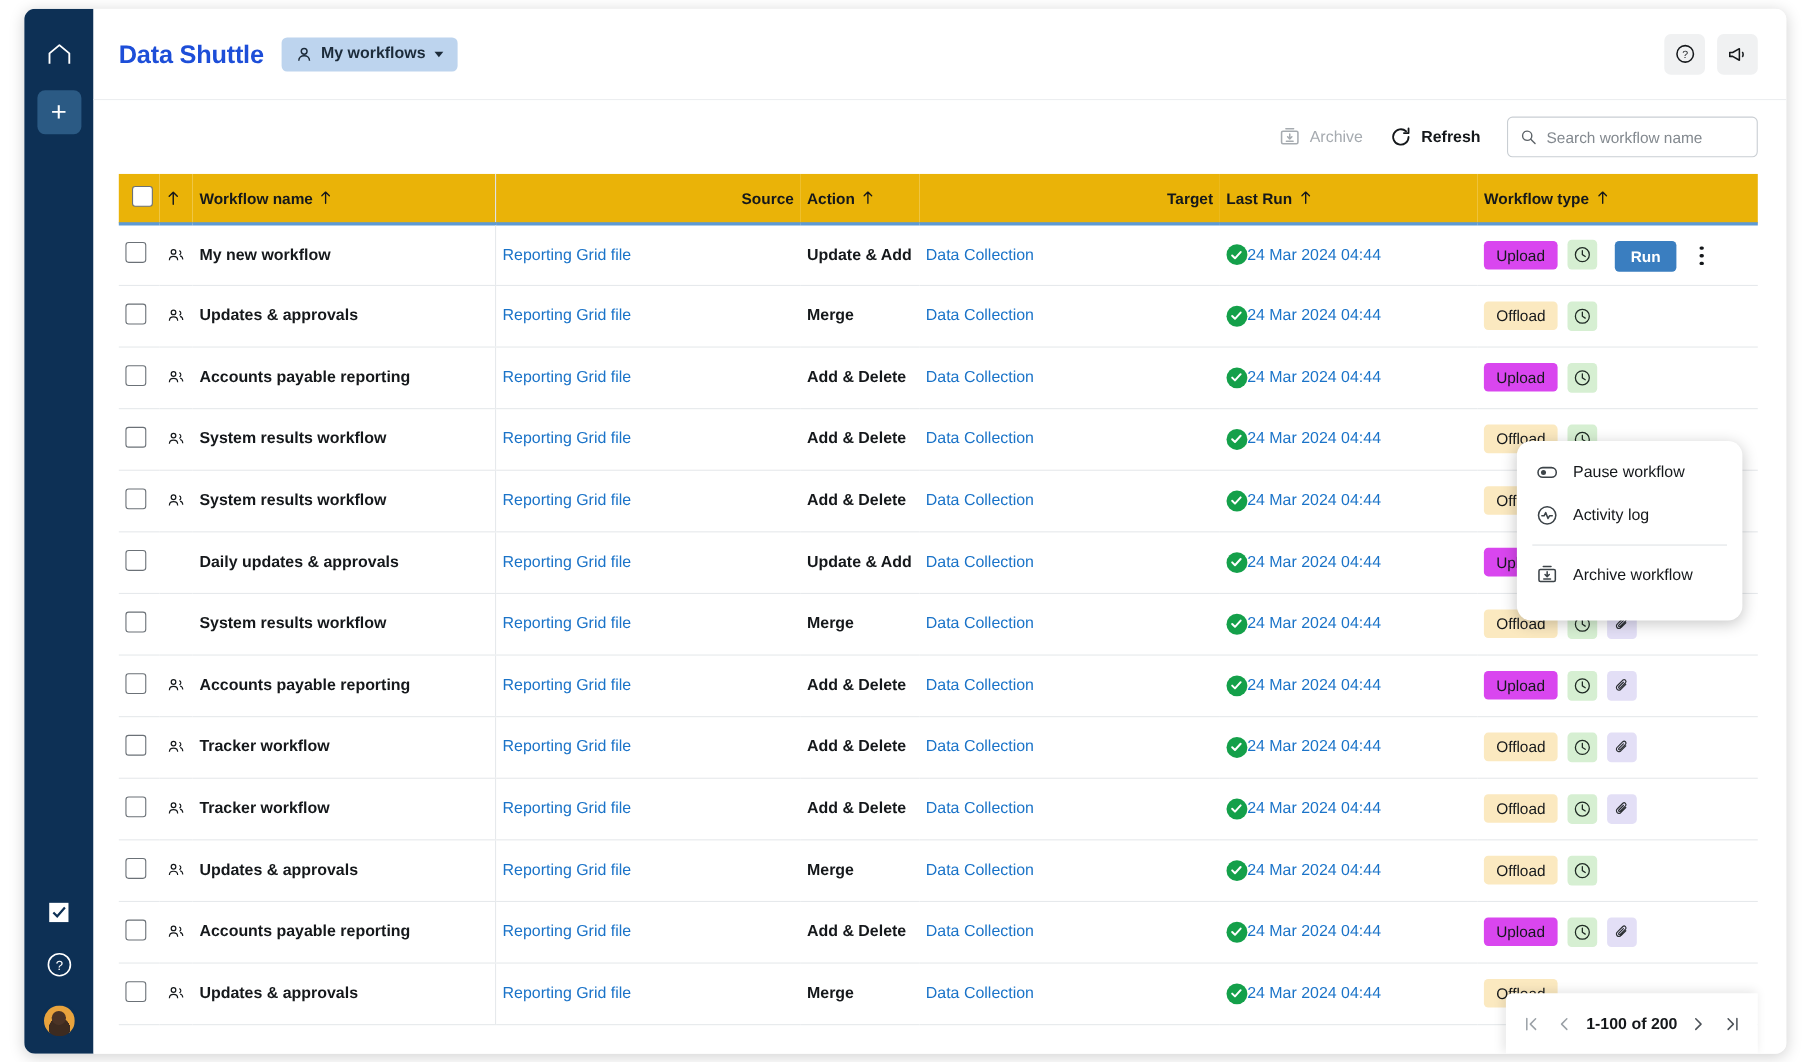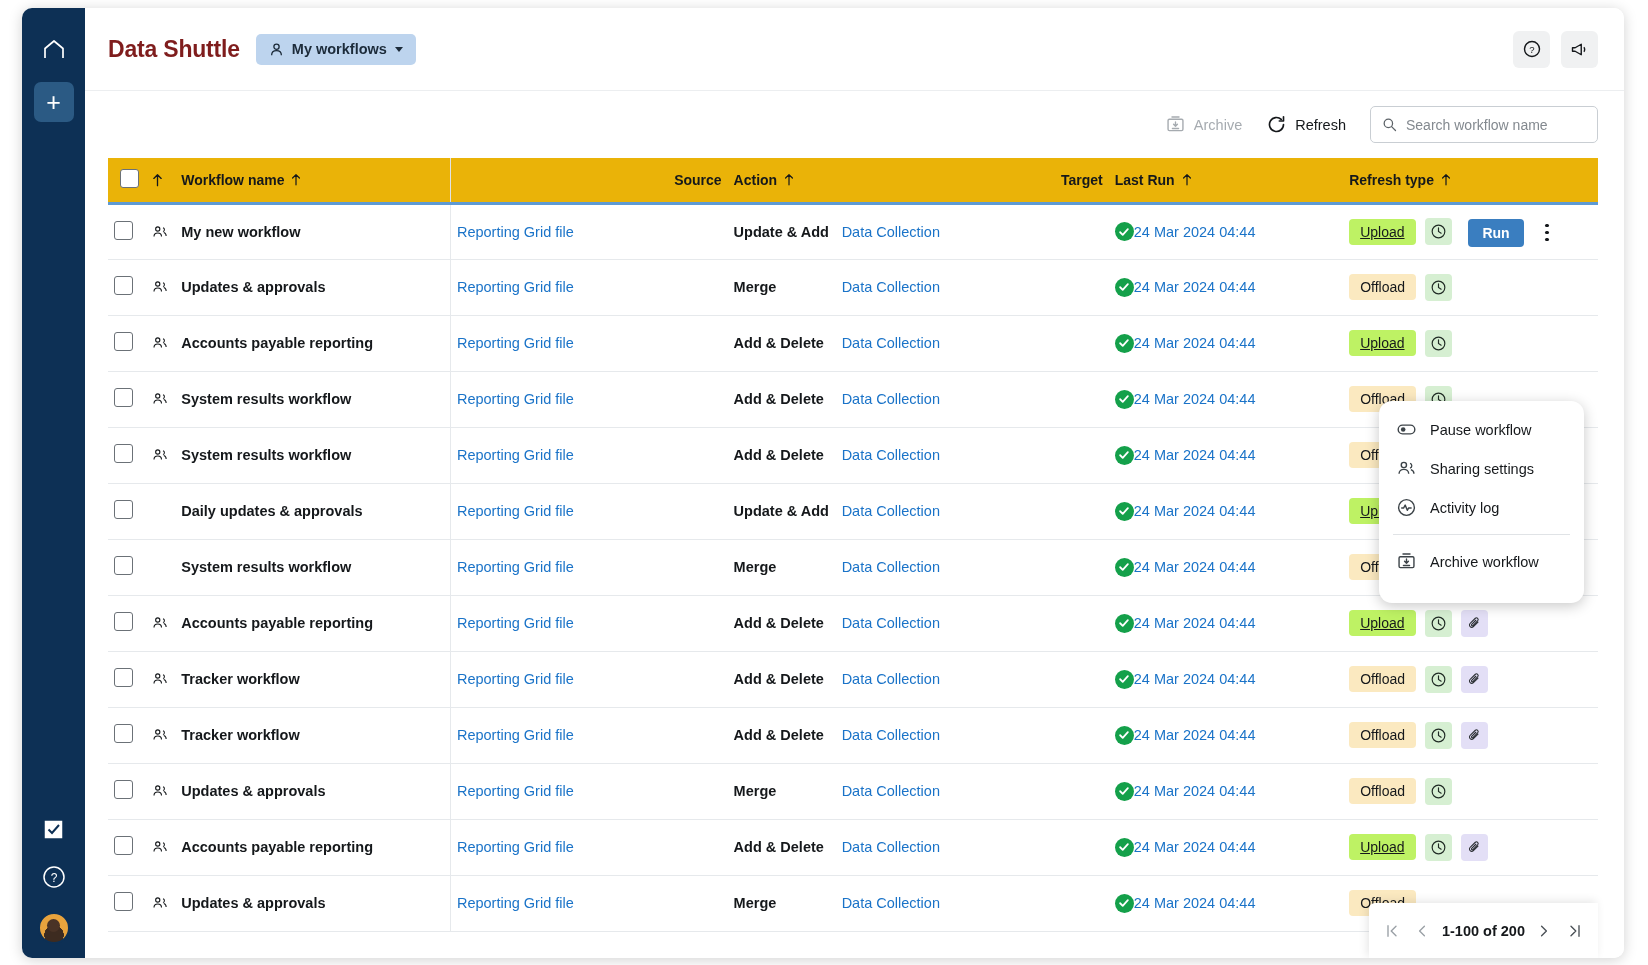--- a/index.html
+++ b/index.html
@@ -50,21 +50,21 @@
   }
 
   
   .main { flex: 1; position: relative; background: #fff; display: flex; flex-direction: column; }
 
   .topbar {
     height: 83px; flex: 0 0 83px;
     display: flex; align-items: center; padding: 0 26px 0 23px;
     border-bottom: 1px solid #eceef0;
   }
-  .brand { font-size: 23px; font-weight: bold; color: #7f1d1d; letter-spacing: -0.2px; }
+  .brand { font-size: 23px; font-weight: bold; color: #1d4ed8; letter-spacing: -0.2px; }
   .wf-pill {
     margin-left: 16px; height: 31px; padding: 0 13px;
     background: #bdd4ee; border-radius: 5px; display: flex; align-items: center; gap: 8px;
     font-size: 14.5px; font-weight: bold; color: #1c2b3a; cursor: pointer;
   }
   .caret { width: 0; height: 0; border-left: 4.5px solid transparent;
            border-right: 4.5px solid transparent; border-top: 5.5px solid #1c2b3a; }
   .top-actions { margin-left: auto; display: flex; gap: 11px; }
   .sq-btn {
     width: 37px; height: 37px; border-radius: 6px; background: #f0f1f2;
@@ -78,21 +78,21 @@
   }
   .tabs { display: flex; align-items: flex-end; gap: 30px; height: 100%; padding-bottom: 0; }
   .tab {
     font-size: 14.5px; color: #2b2f33; padding-bottom: 11px; cursor: pointer;
     position: relative; top: 11px;
   }
   .tab.active { font-weight: bold; color: #111; border-bottom: 3px solid #2b6cb0; }
   .tb-right { margin-left: auto; display: flex; align-items: center; gap: 24px; }
   .tb-item { display: flex; align-items: center; gap: 8px; font-size: 14.5px; cursor: pointer; }
   .tb-item.disabled { color: #a6abb0; cursor: default; }
-  .tb-item.active { color: #15181b; font-weight: normal; }
+  .tb-item.active { color: #15181b; font-weight: bold; }
   .search {
     width: 228px; height: 37px; border: 1px solid #c9ced3; border-radius: 5px;
     display: flex; align-items: center; gap: 9px; padding: 0 11px;
   }
   .search input {
     border: none; outline: none; font-size: 14px; color: #2b2f33;
     font-family: "Liberation Sans", sans-serif; width: 100%; background: transparent;
   }
   .search input::placeholder { color: #83898f; }
 
@@ -128,21 +128,21 @@
   .date-cell { display: flex; align-items: center; gap: 0; }
   .ok {
     width: 19px; height: 19px; border-radius: 50%; background: #14a04a;
     display: flex; align-items: center; justify-content: center; flex: 0 0 19px;
   }
   .badge {
     display: inline-flex; align-items: center; justify-content: center;
     height: 26px; min-width: 63px; padding: 0 11px; border-radius: 4px;
     font-size: 14px; color: #15181b;
   }
-  .badge.upload  { background: #bef264; text-decoration: underline; }
+  .badge.upload  { background: #d946ef; }
   .badge.offload { background: #fbe9c0; }
   .type-cell { display: flex; align-items: center; gap: 9px; }
   .ico-box {
     width: 27px; height: 27px; border-radius: 4px;
     display: flex; align-items: center; justify-content: center; cursor: pointer;
   }
   .ico-box.green { background: #d6efd2; }
   .ico-box.purple { background: #e3dff6; }
 
   .run-btn {
@@ -305,21 +305,21 @@
             <th class="c-run">
               <span class="hdr-in">
                   <span>Last Run</span>
               <svg width="12" height="13" viewBox="0 0 14 16">
                     <path d="M7 14.5V2M7 2L2.8 6.2M7 2l4.2 4.2" fill="none" stroke="#15181b" stroke-width="1.5" stroke-linecap="round"></path>
                   </svg>
                 </span>
             </th>
             <th class="c-type">
               <span class="hdr-in">
-                  <span>Refresh type</span>
+                  <span>Workflow type</span>
               <svg width="12" height="13" viewBox="0 0 14 16">
                     <path d="M7 14.5V2M7 2L2.8 6.2M7 2l4.2 4.2" fill="none" stroke="#15181b" stroke-width="1.5" stroke-linecap="round"></path>
                   </svg>
                 </span>
             </th>
           </tr>
         </thead>
         <tbody id="tbody">
             <tr style="position: relative;">
               <td class="c-check"><span class="cb"></span></td>
@@ -800,28 +800,20 @@
       <div class="menu">
         <div class="menu-item">
           <svg width="21" height="21" viewBox="0 0 24 24">
               <rect x="2.5" y="7" width="19" height="10" rx="5" fill="none" stroke="#3c4348" stroke-width="1.6"></rect>
               <circle cx="8.2" cy="12" r="2.6" fill="#3c4348"></circle>
             </svg>
           <span>Pause workflow</span>
         </div>
         <div class="menu-item">
           <svg width="21" height="21" viewBox="0 0 24 24">
-              <circle cx="9" cy="8" r="3" fill="none" stroke="#3c4348" stroke-width="1.6"></circle>
-              <path d="M3.5 18c0-3 2.5-5 5.5-5s5.5 2 5.5 5" fill="none" stroke="#3c4348" stroke-width="1.6"></path>
-              <path d="M16 6.2a2.8 2.8 0 0 1 0 5.4M17 13.4c2 .6 3.5 2.3 3.5 4.6" fill="none" stroke="#3c4348" stroke-width="1.5"></path>
-            </svg>
-          <span>Sharing settings</span>
-        </div>
-        <div class="menu-item">
-          <svg width="21" height="21" viewBox="0 0 24 24">
               <circle cx="12" cy="12" r="9" fill="none" stroke="#3c4348" stroke-width="1.6"></circle>
               <path d="M6.5 12.5h2.3l1.7-3.3 2.4 6 1.6-2.7h2.8" fill="none" stroke="#3c4348" stroke-width="1.6" stroke-linecap="round" stroke-linejoin="round"></path>
             </svg>
           <span>Activity log</span>
         </div>
         <div class="menu-sep"></div>
         <div class="menu-item">
           <svg width="21" height="21" viewBox="0 0 24 24">
               <rect x="3.5" y="6.5" width="17" height="12.5" rx="1.5" fill="none" stroke="#3c4348" stroke-width="1.6"></rect>
               <path d="M8 3.5h8M12 9v5m0 0l-2.2-2.2M12 14l2.2-2.2M8.5 16.5h7" fill="none" stroke="#3c4348" stroke-width="1.6" stroke-linecap="round"></path>

